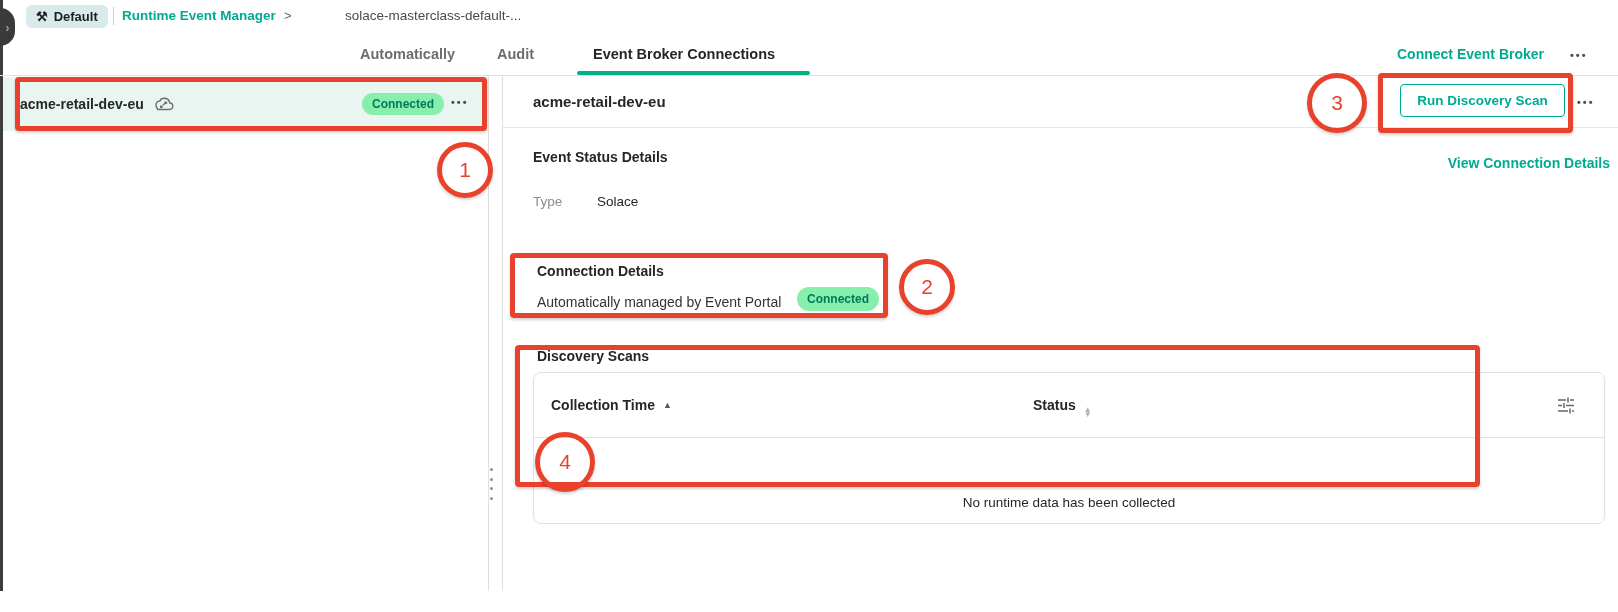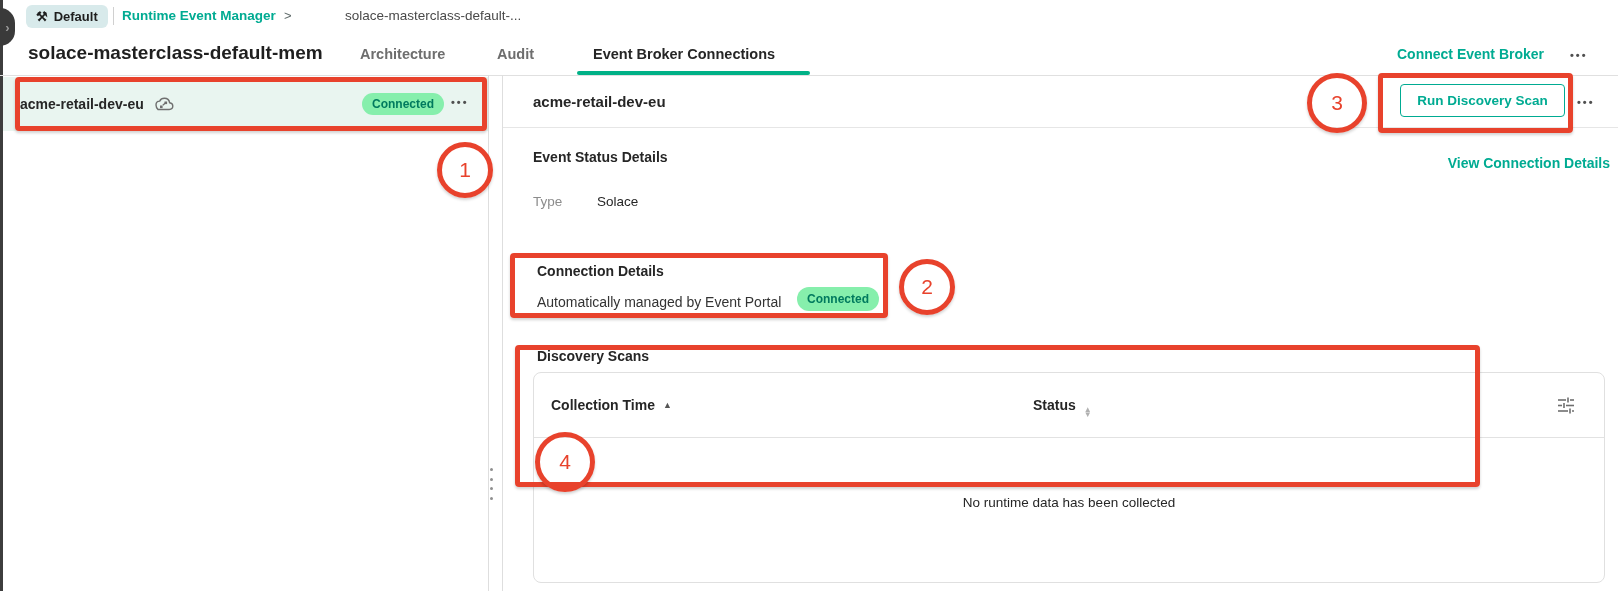--- a/index.html
+++ b/index.html
@@ -76,21 +76,21 @@
   .view-link { right:8px; top:155px; font-size:14px; font-weight:700; color:#00ab92; cursor:pointer; }
   .type-label { left:533px; top:194px; font-size:13.5px; color:#8c8c8c; }
   .type-value { left:597px; top:194px; font-size:13.5px; color:#262626; }
 
   .conn-heading { left:537px; top:263px; }
   .conn-desc { left:537px; top:294px; font-size:14px; color:#333;text-align:right; }
   .conn-badge { left:797px; top:287px; height:24px; border-radius:12px; }
 
   .disc-heading { left:537px; top:348px; }
   .scan-table {
-    left:533px; top:372px; width:1072px; height:211px; background:#fff;
+    left:533px; top:372px; width:1072px; height:152px; background:#fff;
     border:1px solid #e0e0e0; border-radius:8px;
   }
   .scan-table .thead {
     position:absolute; left:0; top:0; width:100%; height:65px;
     border-bottom:1px solid #e2e2e2; display:flex; align-items:center;
   }
   .col-collection { position:absolute; left:17px; top:24px; font-size:14px; font-weight:700; color:#262626; cursor:pointer; }
   .sort-asc { font-size:9px; color:#555; margin-left:8px; vertical-align:2px; }
   .col-status { position:absolute; left:499px; top:24px; font-size:14px; font-weight:700; color:#262626; cursor:pointer; }
   .sort-both { display:inline-flex; flex-direction:column; margin-left:8px; vertical-align:-2px; line-height:5px; }
@@ -131,22 +131,21 @@
   </div>
   <div class="abs chip">
     <span class="tool-glyph">⚒</span>
     <span>Default</span>
   </div>
   <div class="abs crumb-sep-line"></div>
   <span class="abs crumb-link">Runtime Event Manager</span>
   <span class="abs crumb-gt">&gt;</span>
   <span class="abs crumb-current">solace-masterclass-default-...</span>
 
-  <h1 class="abs page-title">solace-masterclass-default-mem</h1>
-  <span class="abs tab" style="left:360px">Architecture</span>
+  <span class="abs tab" style="left:360px">Automatically</span>
   <span class="abs tab" style="left:497px">Audit</span>
   <span class="abs tab active" style="left:593px">Event Broker Connections</span>
   <div class="abs tab-underline"></div>
   <span class="abs connect-link">Connect Event Broker</span>
   <span class="abs dots header-dots">•••</span>
   <div class="abs header-border"></div>
 
   <div class="abs broker-item">
     <span class="broker-name">acme-retail-dev-eu</span>
     <span class="cloud-icon">

